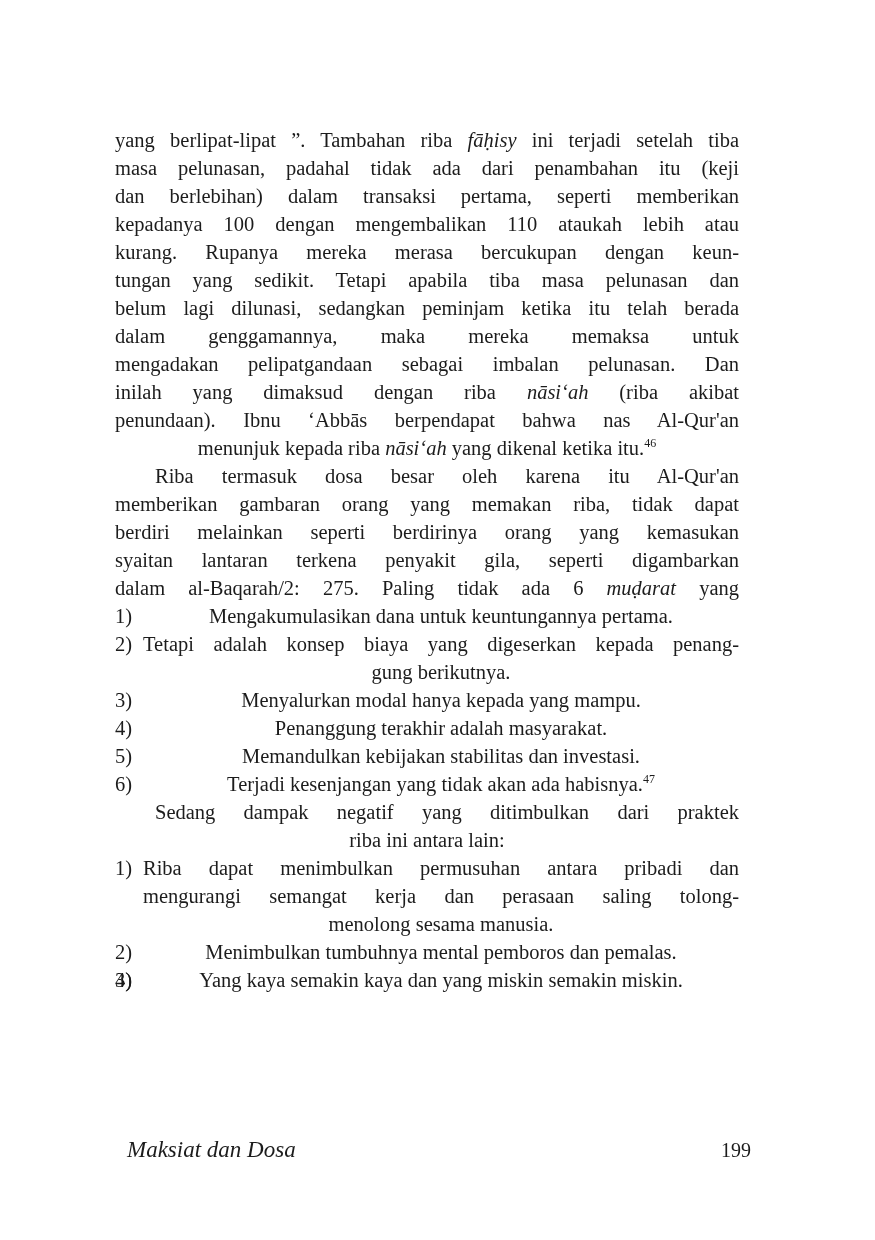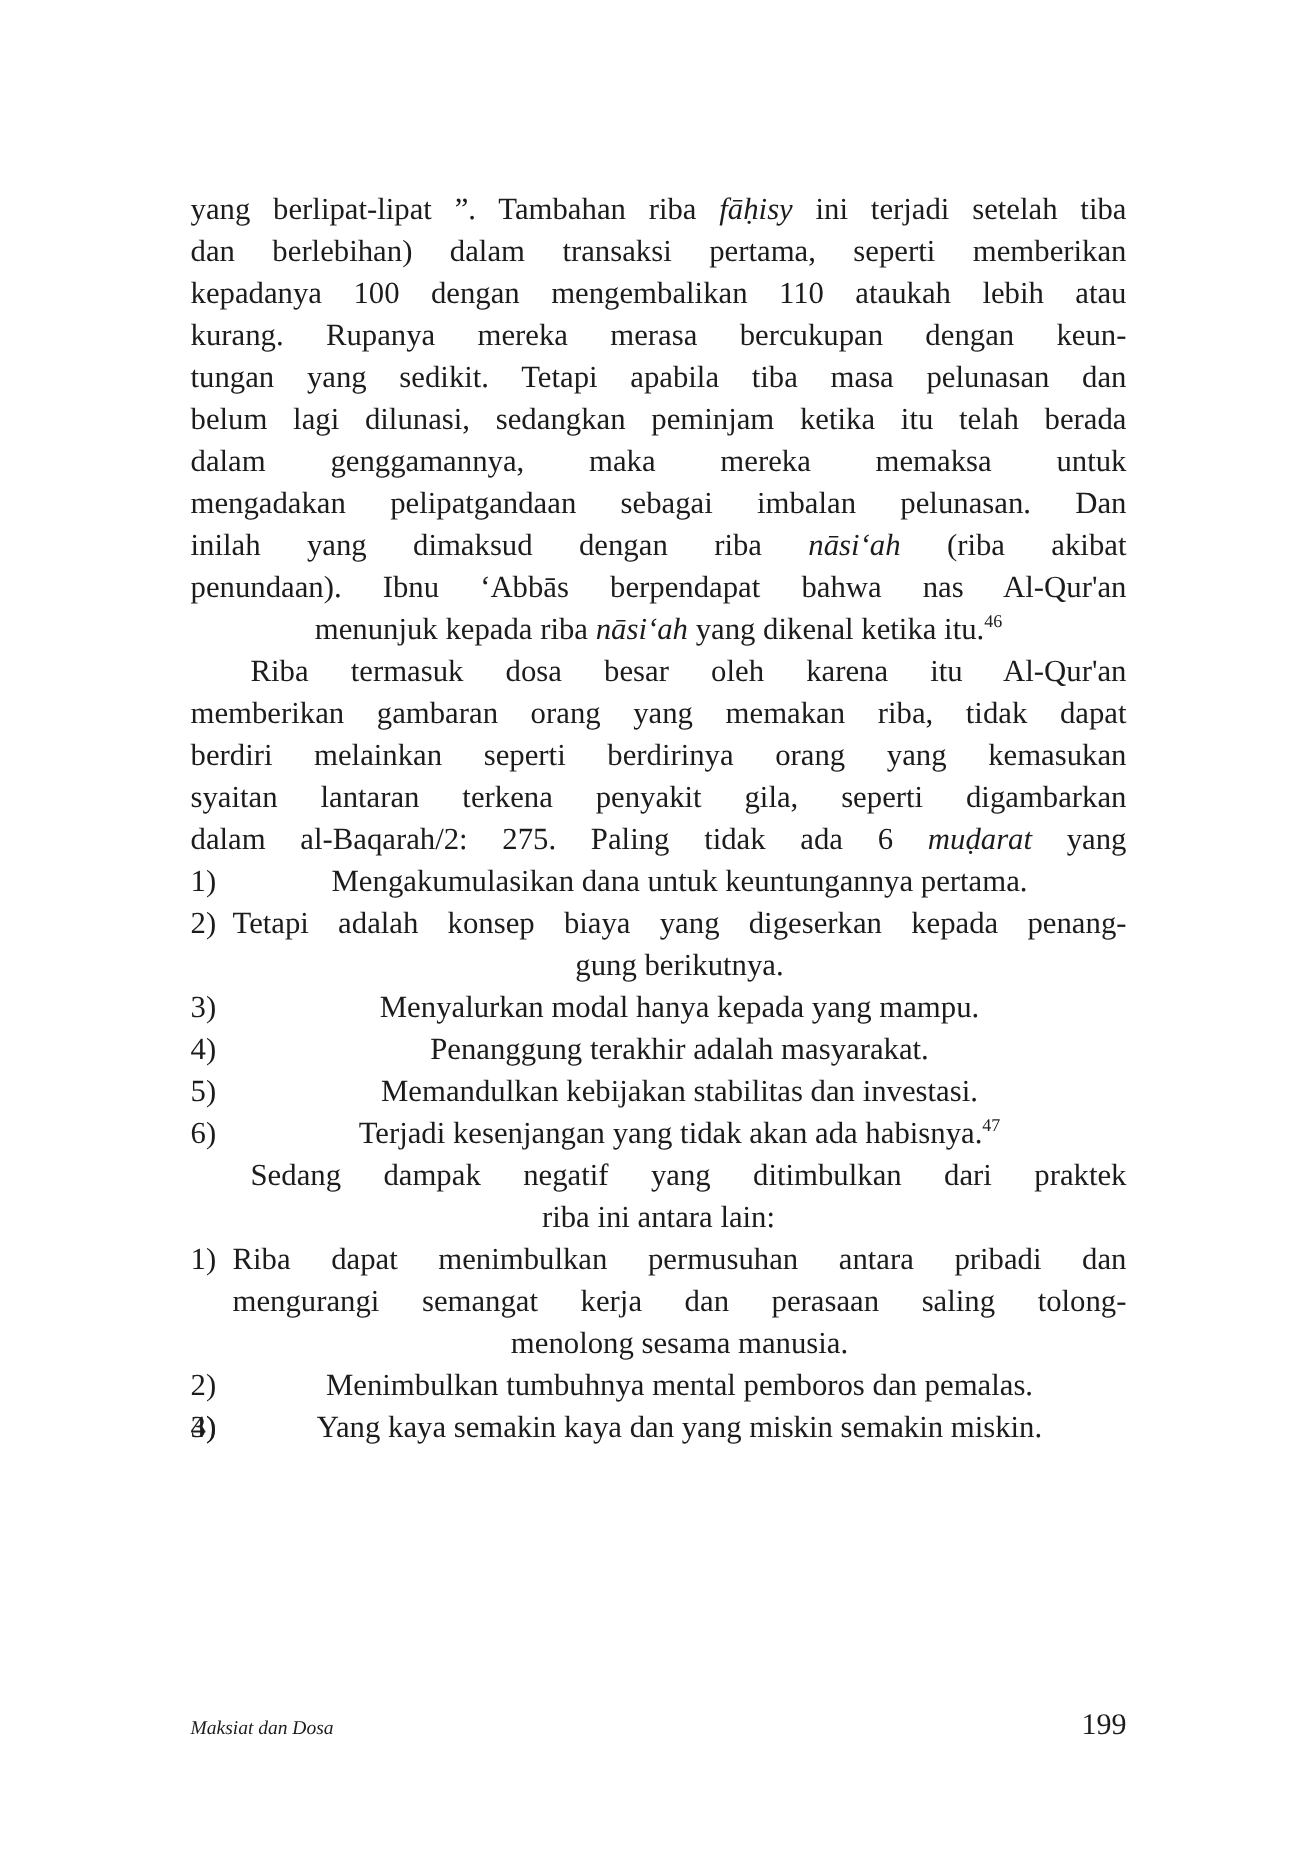--- a/index.html
+++ b/index.html
@@ -12,21 +12,21 @@
     color: #1c1c1c;
     overflow: hidden;
   }
   .page {
     position: absolute;
     inset: 0;
     background: #ffffff;
   }
   .text-block {
     position: absolute;
-    left: 127px;
+    left: 115px;
     top: 126px;
     width: 624px;
   }
   .ln {
     font-size: 20.5px;
     line-height: 28px;
     text-align: center;
     white-space: normal;
     hyphens: none;
   }
@@ -52,36 +52,37 @@
     position: absolute;
     left: 127px;
     top: 1138px;
     width: 624px;
     display: flex;
     justify-content: space-between;
     align-items: baseline;
   }
   .book-title {
     font-style: italic;
-    font-size: 13px;
+    font-size: 23px;
     line-height: 24px;
   }
   .page-number {
     font-style: normal;
     font-size: 20px;
     line-height: 24px;
   }
 </style>
 </head>
 <body>
 
 <div class="page">
 
   <main class="text-block">
       <div class="ln jf"><span>yang berlipat-lipat ”. Tambahan riba </span><em>fāḥisy</em><span> ini terjadi setelah tiba</span></div>
+      <div class="ln jf"><span>masa pelunasan, padahal tidak ada dari penambahan itu (keji</span></div>
       <div class="ln jf"><span>dan berlebihan) dalam transaksi pertama, seperti memberikan</span></div>
       <div class="ln jf"><span>kepadanya 100 dengan mengembalikan 110 ataukah lebih atau</span></div>
       <div class="ln jf"><span>kurang. Rupanya mereka merasa bercukupan dengan keun-</span></div>
       <div class="ln jf"><span>tungan yang sedikit. Tetapi apabila tiba masa pelunasan dan</span></div>
       <div class="ln jf"><span>belum lagi dilunasi, sedangkan peminjam ketika itu telah berada</span></div>
       <div class="ln jf"><span>dalam genggamannya, maka mereka memaksa untuk</span></div>
       <div class="ln jf"><span>mengadakan pelipatgandaan sebagai imbalan pelunasan. Dan</span></div>
       <div class="ln jf"><span>inilah yang dimaksud dengan riba </span><em>nāsiʻah</em><span> (riba akibat</span></div>
       <div class="ln jf"><span>penundaan). Ibnu ʻAbbās berpendapat bahwa nas Al-Qur'an</span></div>
       <div class="ln"><span>menunjuk kepada riba </span><em>nāsiʻah</em><span> yang dikenal ketika itu.</span><sup class="sup">46</sup></div>

